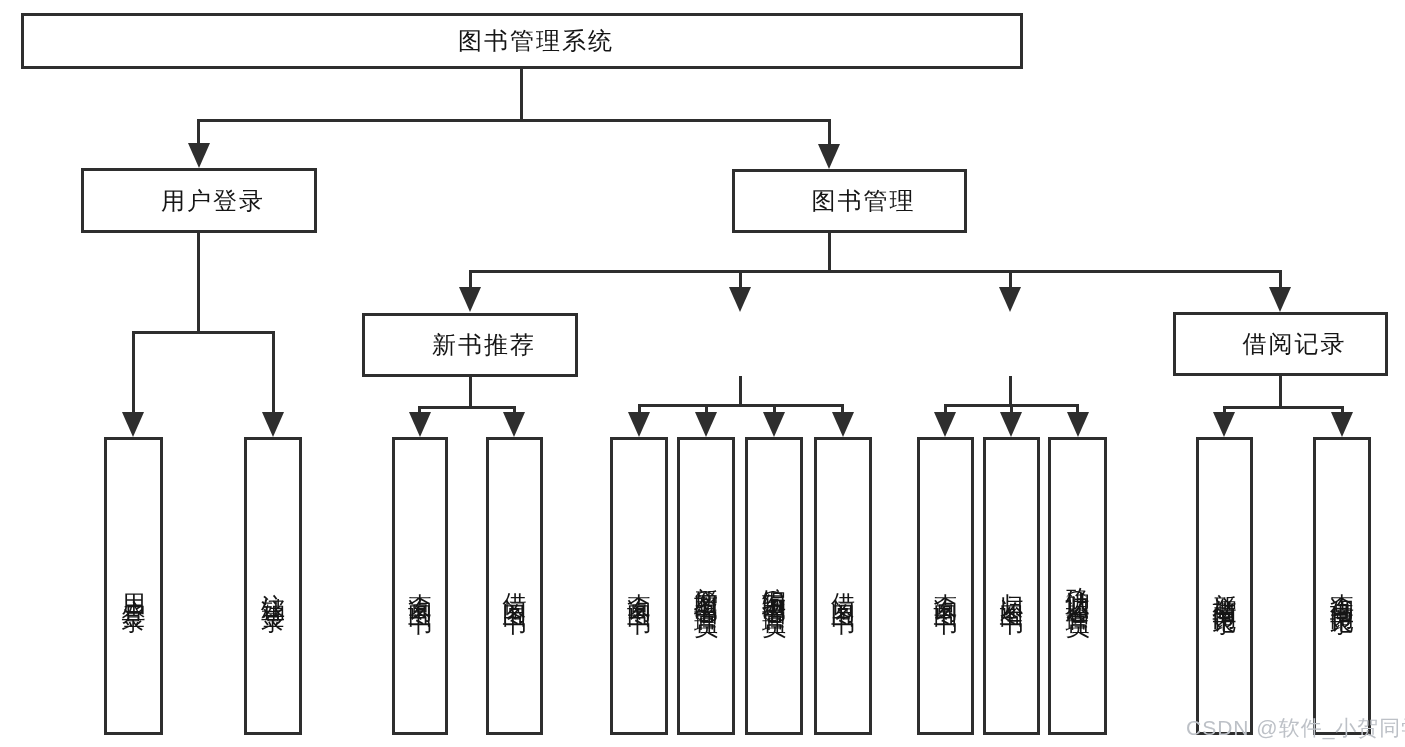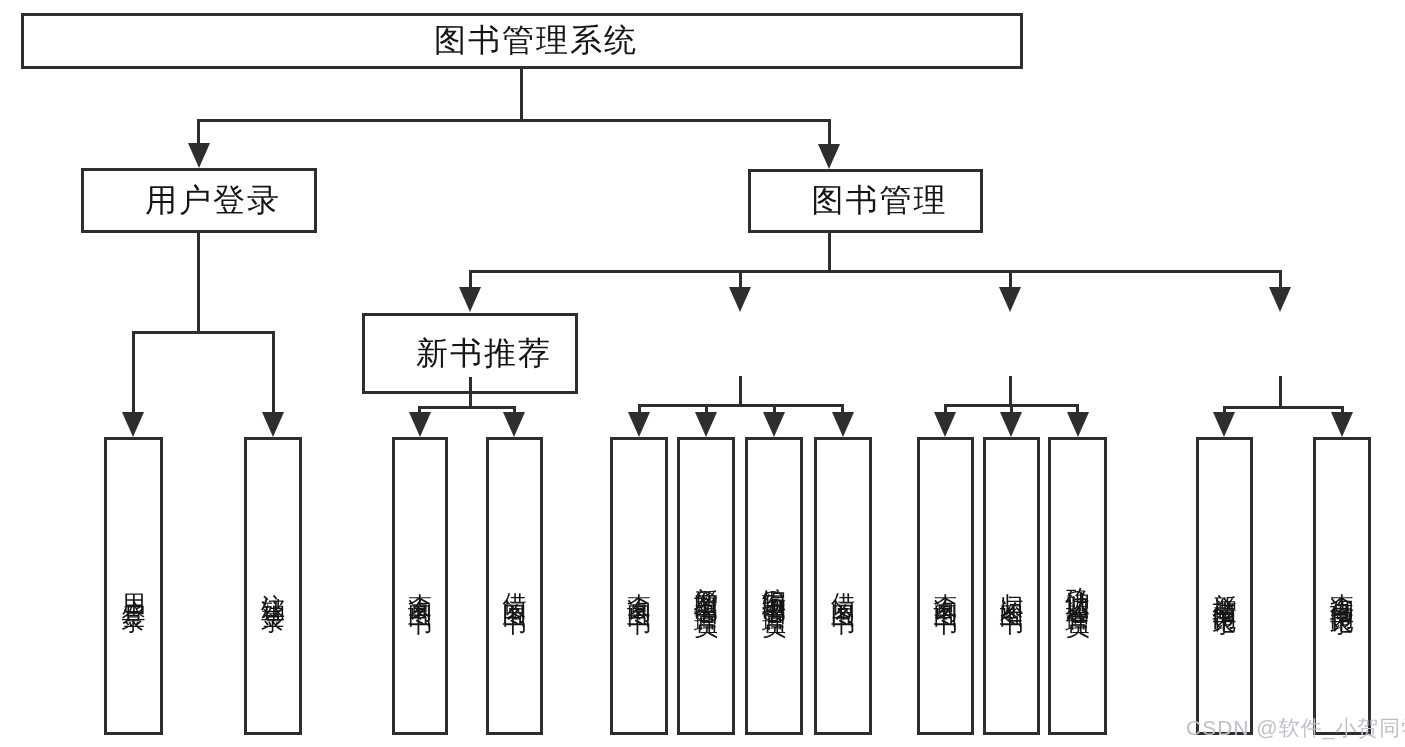--- a/index.html
+++ b/index.html
@@ -16,21 +16,21 @@
     background:var(--bg);
     overflow:hidden;
     font-family:"Liberation Sans","DejaVu Sans",sans-serif;
   }
   .box{
     position:absolute;
     box-sizing:border-box;
     background:var(--boxbg);
     border:3px solid var(--line);
     display:flex;align-items:center;justify-content:center;
-    font-size:32px;color:var(--text);
+    font-size:24px;color:var(--text);
     letter-spacing:2px;
     white-space:nowrap;
     padding-left:28px;
   }
   .vbox{
     position:absolute;
     box-sizing:border-box;
     background:var(--boxbg);
     border:3px solid var(--line);
     display:flex;align-items:center;justify-content:center;
@@ -61,41 +61,42 @@
   <div class="box" style="left:21px;top:13px;width:1002px;height:56px;">图书管理系统</div>
 
   <div class="vline" style="left:520px;top:69px;height:53px;"></div>
   <div class="hline" style="left:197px;top:119px;width:634px;"></div>
   <div class="vline" style="left:197px;top:119px;height:30px;"></div>
   <div class="arr" style="left:188px;top:143px;"></div>
   <div class="vline" style="left:828px;top:119px;height:30px;"></div>
   <div class="arr" style="left:818px;top:144px;"></div>
 
   <div class="box" style="left:81px;top:168px;width:236px;height:65px;">用户登录</div>
-  <div class="box" style="left:748px;top:169px;width:235px;height:64px;">图书管理</div>
+  <div class="box" style="left:732px;top:169px;width:235px;height:64px;">图书管理</div>
 
   <div class="vline" style="left:197px;top:233px;height:101px;"></div>
   <div class="hline" style="left:132px;top:331px;width:143px;"></div>
   <div class="vline" style="left:132px;top:331px;height:85px;"></div>
   <div class="arr" style="left:122px;top:412px;"></div>
   <div class="vline" style="left:272px;top:331px;height:85px;"></div>
   <div class="arr" style="left:262px;top:412px;"></div>
 
   <div class="vline" style="left:828px;top:233px;height:40px;"></div>
   <div class="hline" style="left:469px;top:270px;width:813px;"></div>
   <div class="vline" style="left:469px;top:270px;height:22px;"></div>
   <div class="arr" style="left:459px;top:287px;"></div>
   <div class="vline" style="left:739px;top:270px;height:22px;"></div>
   <div class="arr" style="left:729px;top:287px;"></div>
   <div class="vline" style="left:1009px;top:270px;height:22px;"></div>
   <div class="arr" style="left:999px;top:287px;"></div>
   <div class="vline" style="left:1279px;top:270px;height:22px;"></div>
   <div class="arr" style="left:1269px;top:287px;"></div>
 
-  <div class="box" style="left:362px;top:313px;width:216px;height:81px;">新书推荐</div>
+  <div class="box" style="left:362px;top:313px;width:216px;height:64px;">新书推荐</div>
+  <div class="box" style="left:1173px;top:312px;width:215px;height:64px;">借阅记录</div>
 
   <div class="vline" style="left:469px;top:377px;height:32px;"></div>
   <div class="hline" style="left:418px;top:406px;width:98px;"></div>
   <div class="vline" style="left:418px;top:406px;height:10px;"></div>
   <div class="arr" style="left:409px;top:412px;"></div>
   <div class="vline" style="left:513px;top:406px;height:10px;"></div>
   <div class="arr" style="left:503px;top:412px;"></div>
 
   <div class="vline" style="left:739px;top:376px;height:31px;"></div>
   <div class="hline" style="left:638px;top:404px;width:206px;"></div>

